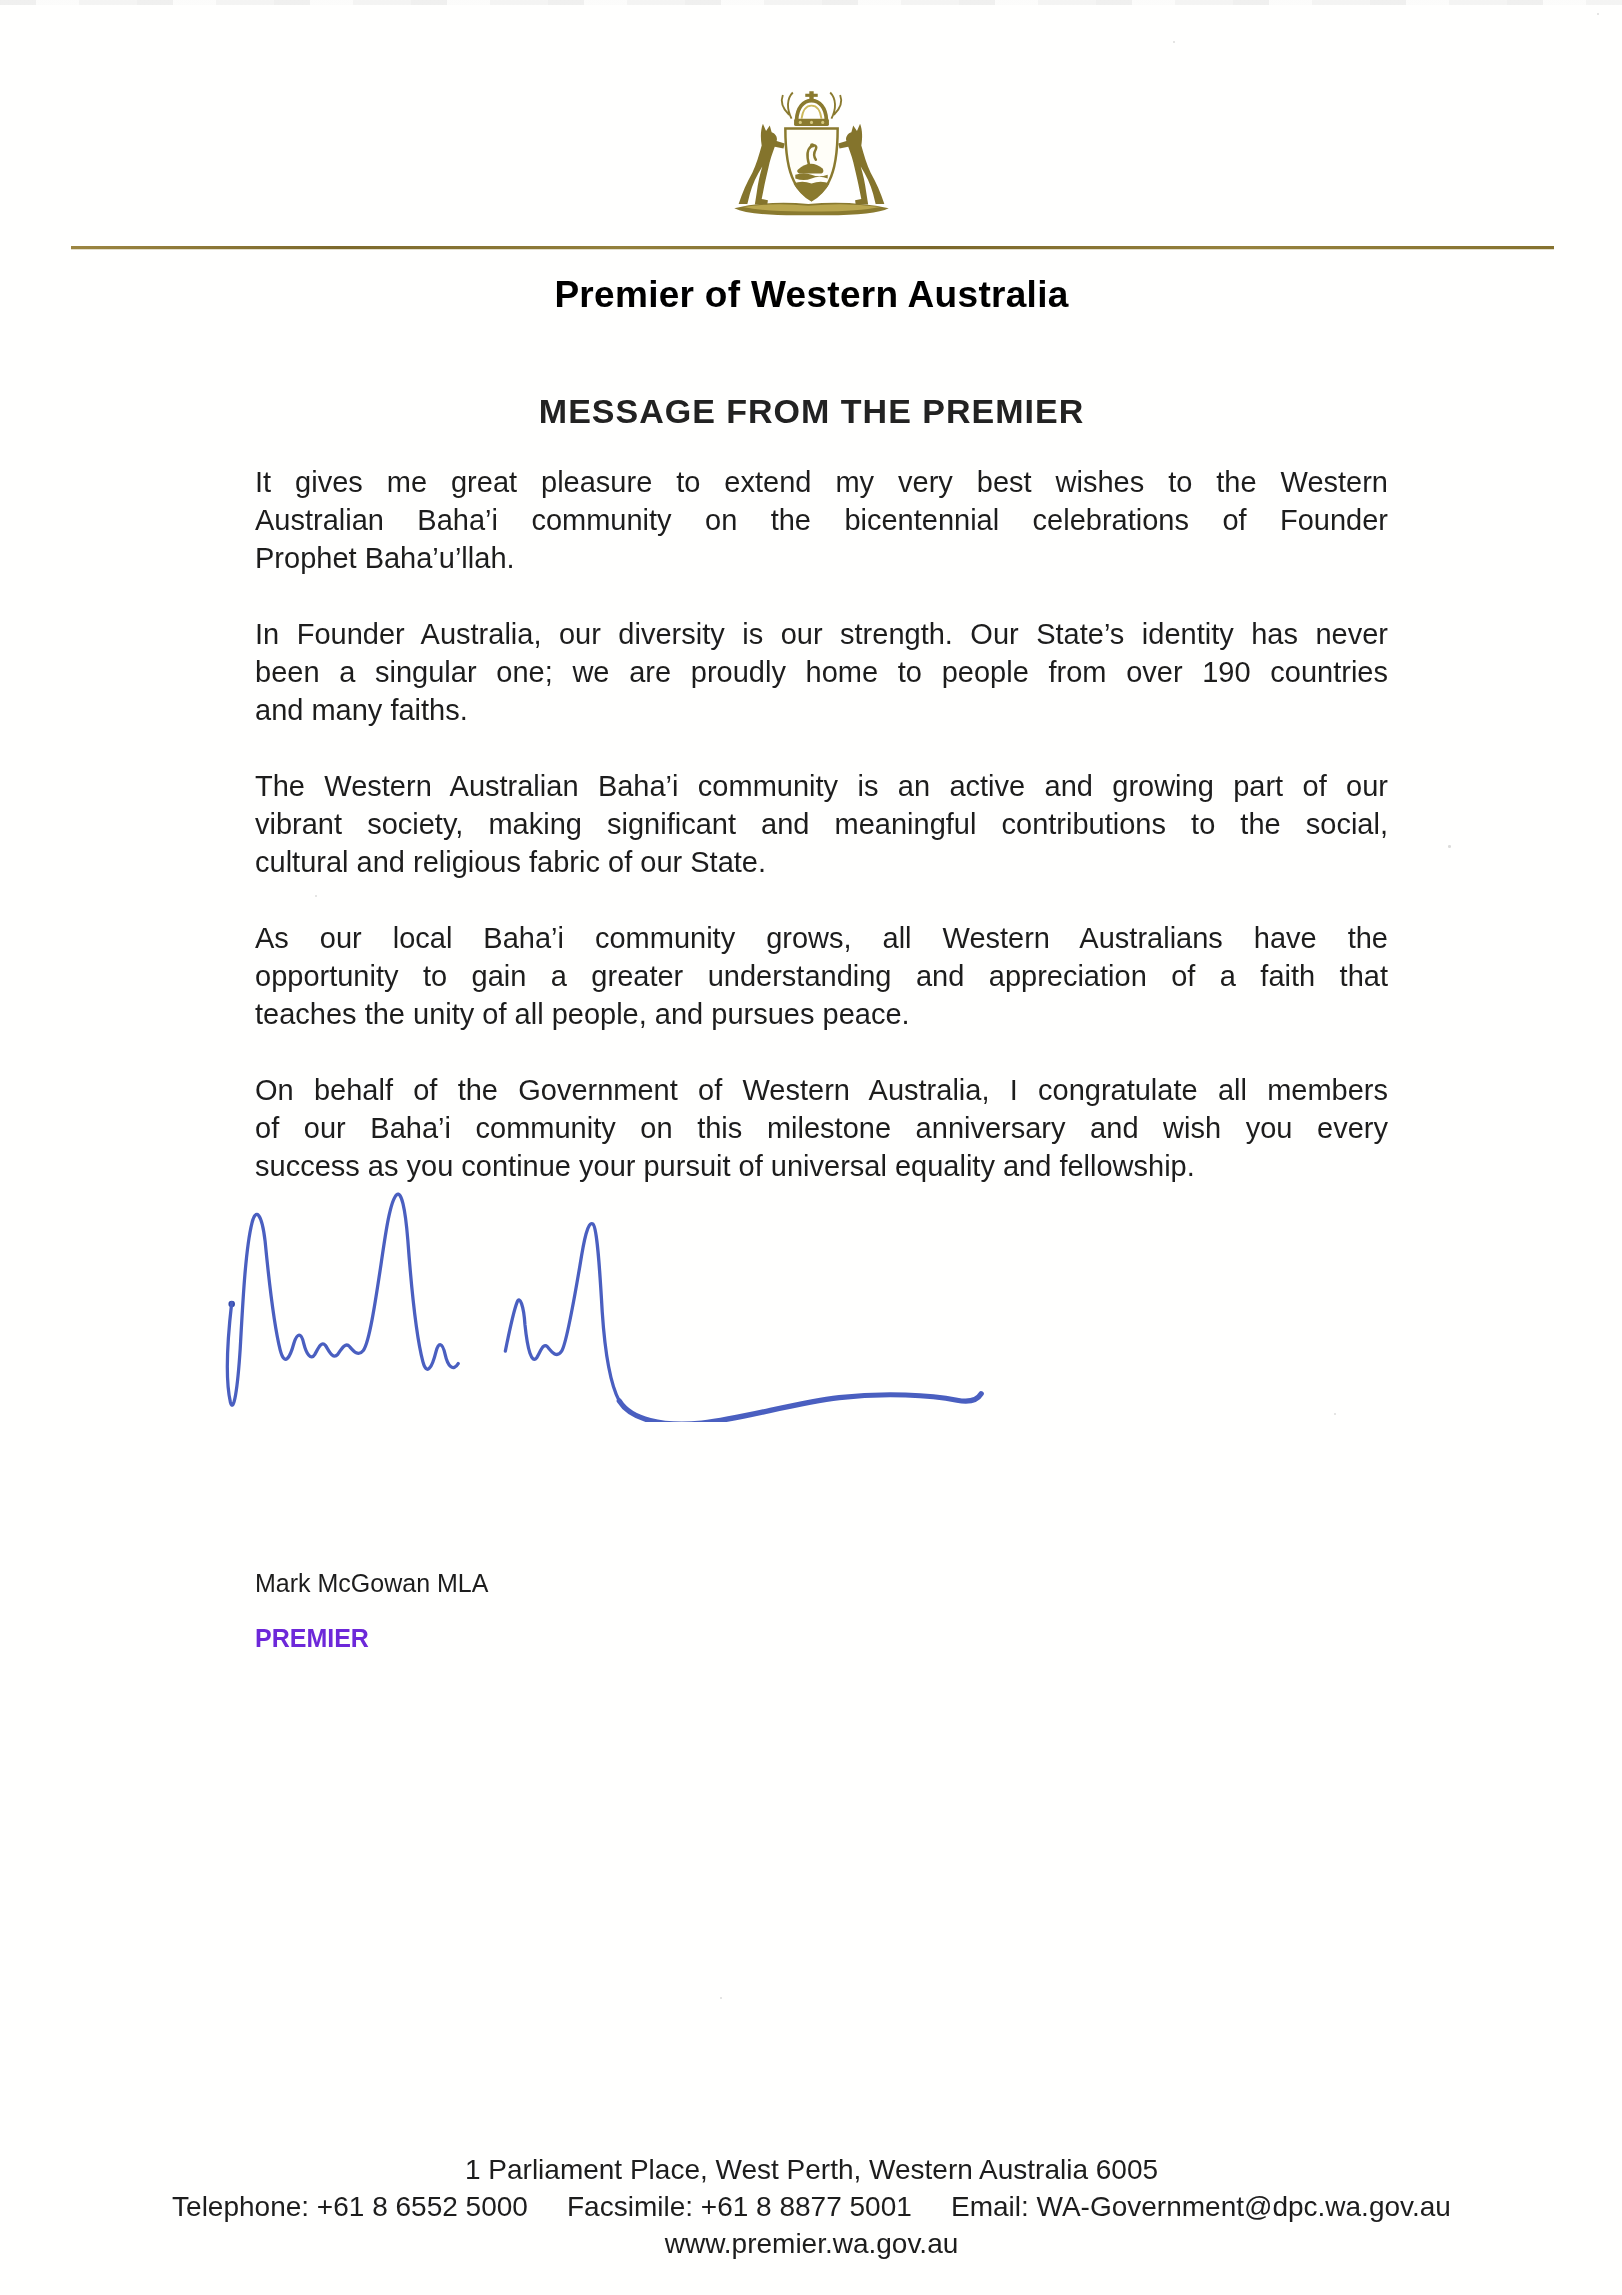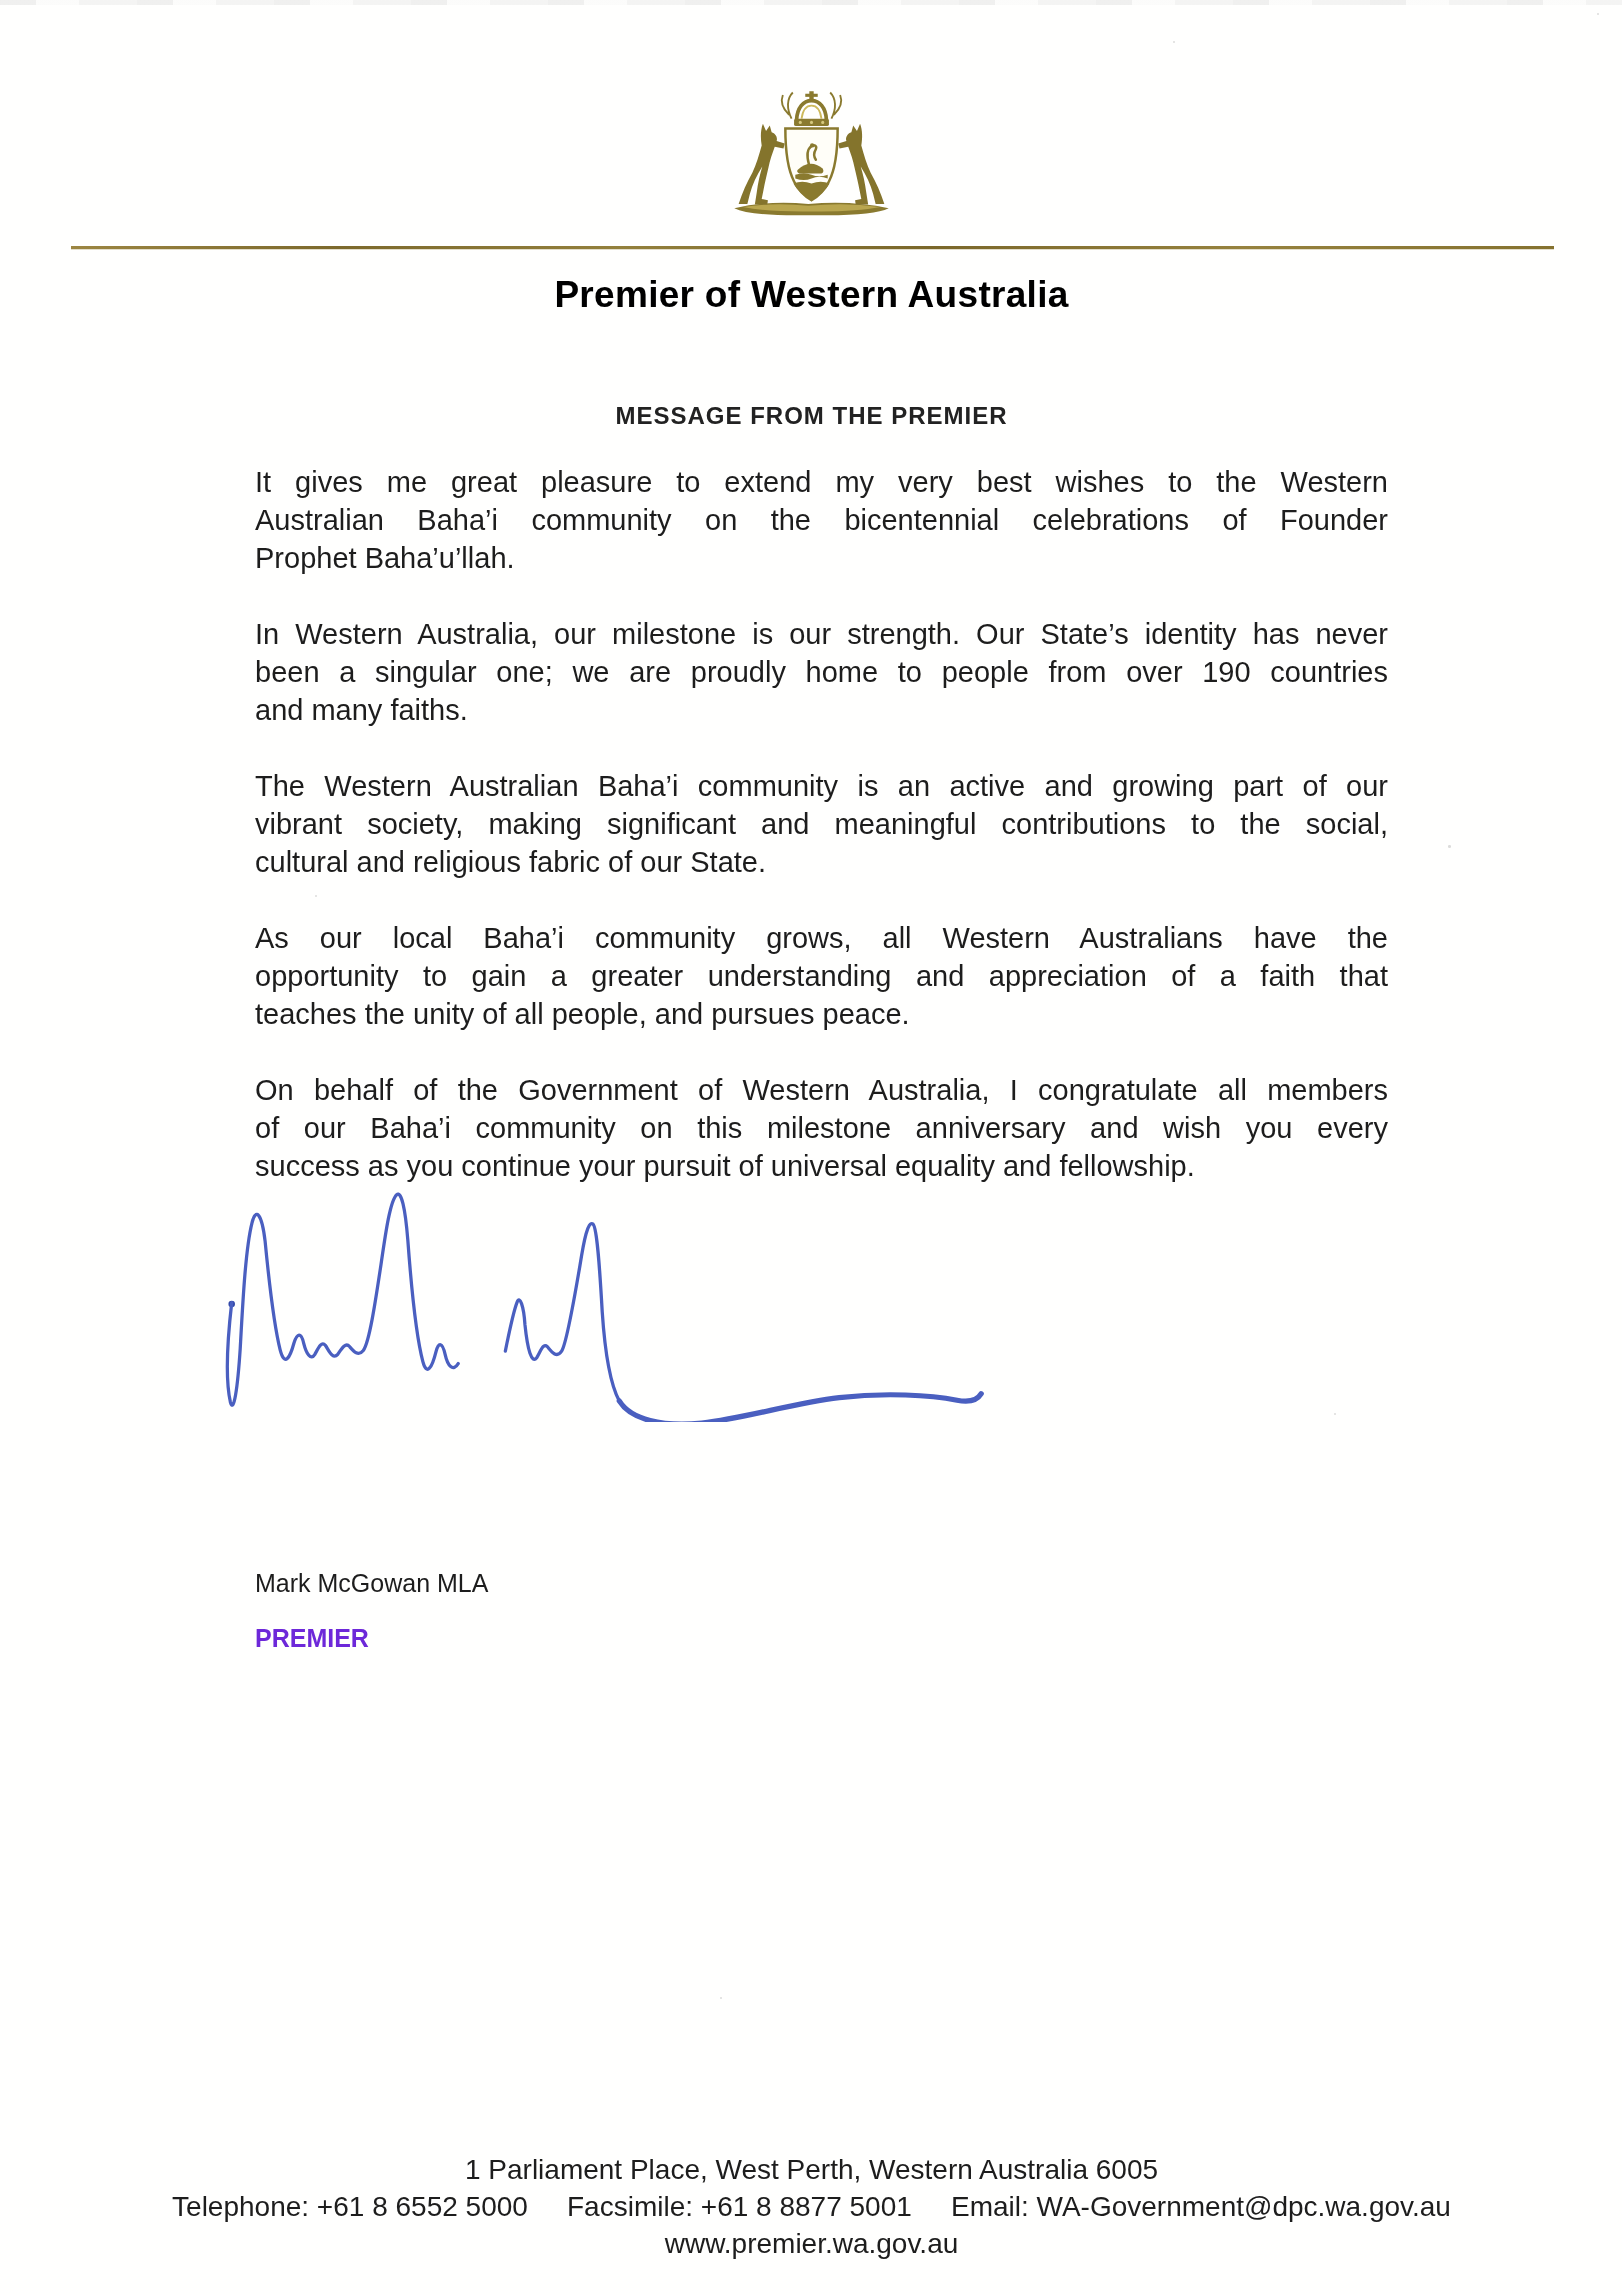--- a/index.html
+++ b/index.html
@@ -27,22 +27,22 @@
     position:absolute; left:71px; top:246px; width:1483px; height:3.3px;
     background:linear-gradient(90deg,#9c8642,#7c692c 18%,#93803c 37%,#7a672a 58%,#96823e 79%,#85722f);
     box-shadow:0 0.7px 0 rgba(140,120,50,.35);
   }
   .page-title {
     position:absolute; left:0; top:274px; width:100%;
     text-align:center; font-size:37px; font-weight:bold; letter-spacing:0.3px;
     color:#000000;
   }
   .message-heading {
-    position:absolute; left:0; top:402px; width:100%;
-    text-align:center; font-size:24px; font-weight:bold; letter-spacing:1px;
+    position:absolute; left:0; top:392px; width:100%;
+    text-align:center; font-size:34px; font-weight:bold; letter-spacing:1px;
     color:#222;
   }
   .body-copy {
     position:absolute; left:255px; top:463px; width:1145px;
     font-size:29px; line-height:38px; color:#1d1d1d;
   }
   .para { margin:0 12px 38px 0; }
   .line { display:block; text-align:justify; text-align-last:justify; text-justify:inter-word; }
   .line.last { text-align-last:left; }
   .signature-svg {
@@ -117,21 +117,21 @@
 
   <div class="message-heading">MESSAGE FROM THE PREMIER</div>
 
   <div class="body-copy">
     <p class="para">
       <span class="line">It gives me great pleasure to extend my very best wishes to the Western</span>
       <span class="line">Australian Baha’i community on the bicentennial celebrations of Founder</span>
       <span class="line last">Prophet Baha’u’llah.</span>
     </p>
     <p class="para">
-      <span class="line">In Western Australia, our milestone is our strength. Our State’s identity has never</span>
+      <span class="line">In Founder Australia, our diversity is our strength. Our State’s identity has never</span>
       <span class="line">been a singular one; we are proudly home to people from over 190 countries</span>
       <span class="line last">and many faiths.</span>
     </p>
     <p class="para">
       <span class="line">The Western Australian Baha’i community is an active and growing part of our</span>
       <span class="line">vibrant society, making significant and meaningful contributions to the social,</span>
       <span class="line last">cultural and religious fabric of our State.</span>
     </p>
     <p class="para">
       <span class="line">As our local Baha’i community grows, all Western Australians have the</span>

